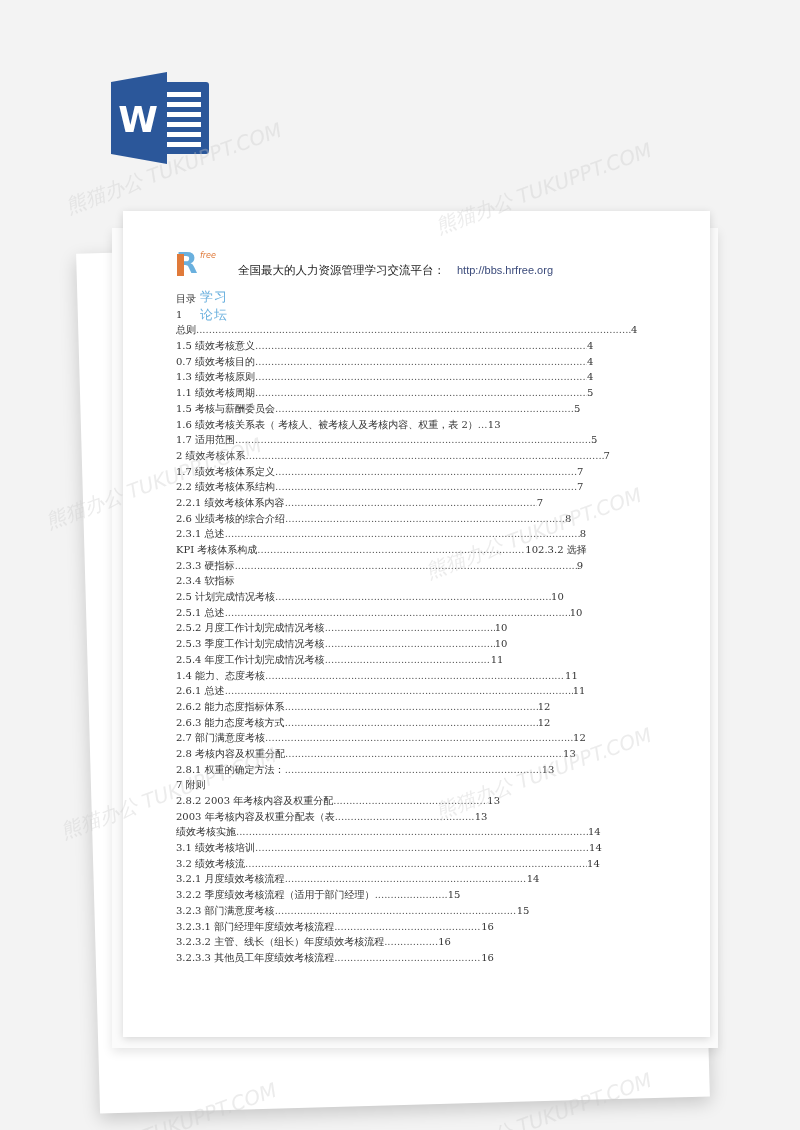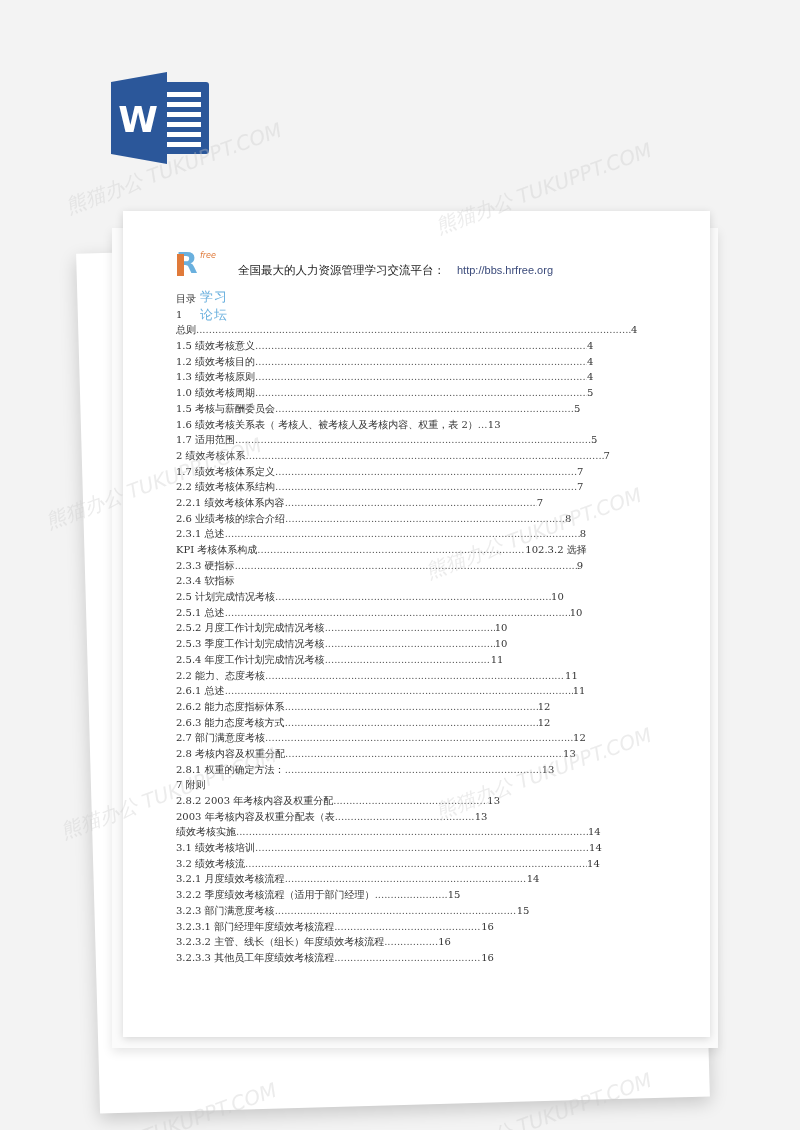--- a/index.html
+++ b/index.html
@@ -94,41 +94,41 @@
     <div class="hr-text">
       <span>全国最大的人力资源管理学习交流平台：</span><span class="hr-url">http://bbs.hrfree.org</span>
     </div>
   </div>
 
   <div class="toc" id="toc">
       <div class="toc-line"><span>目录</span><span></span></div>
       <div class="toc-line"><span>1</span><span></span></div>
       <div class="toc-line"><span>总则</span><span class="dots" style="width: 435px;">........................................................................................................................................................................................................</span><span>4</span></div>
       <div class="toc-line"><span>1.5  绩效考核意义</span><span class="dots" style="width: 332px;">........................................................................................................................................................................................................</span><span>4</span></div>
-      <div class="toc-line"><span>1.2  绩效考核目的</span><span class="dots" style="width: 332px;">........................................................................................................................................................................................................</span><span>4</span></div>
+      <div class="toc-line"><span>0.7  绩效考核目的</span><span class="dots" style="width: 332px;">........................................................................................................................................................................................................</span><span>4</span></div>
       <div class="toc-line"><span>1.3  绩效考核原则</span><span class="dots" style="width: 332px;">........................................................................................................................................................................................................</span><span>4</span></div>
-      <div class="toc-line"><span>1.0  绩效考核周期</span><span class="dots" style="width: 332px;">........................................................................................................................................................................................................</span><span>5</span></div>
+      <div class="toc-line"><span>1.1  绩效考核周期</span><span class="dots" style="width: 332px;">........................................................................................................................................................................................................</span><span>5</span></div>
       <div class="toc-line"><span>1.5  考核与薪酬委员会</span><span class="dots" style="width: 299px;">........................................................................................................................................................................................................</span><span>5</span></div>
       <div class="toc-line"><span>1.6  绩效考核关系表（ 考核人、被考核人及考核内容、权重，表 2）</span><span class="dots" style="width: 10px;">........................................................................................................................................................................................................</span><span>13</span></div>
       <div class="toc-line"><span>1.7  适用范围</span><span class="dots" style="width: 356px;">........................................................................................................................................................................................................</span><span>5</span></div>
       <div class="toc-line"><span>2  绩效考核体系</span><span class="dots" style="width: 358px;">........................................................................................................................................................................................................</span><span>7</span></div>
       <div class="toc-line"><span>1.7  绩效考核体系定义</span><span class="dots" style="width: 302px;">........................................................................................................................................................................................................</span><span>7</span></div>
       <div class="toc-line"><span>2.2  绩效考核体系结构</span><span class="dots" style="width: 302px;">........................................................................................................................................................................................................</span><span>7</span></div>
       <div class="toc-line"><span>2.2.1  绩效考核体系内容</span><span class="dots" style="width: 252px;">........................................................................................................................................................................................................</span><span>7</span></div>
       <div class="toc-line"><span>2.6  业绩考核的综合介绍</span><span class="dots" style="width: 280px;">........................................................................................................................................................................................................</span><span>8</span></div>
       <div class="toc-line"><span>2.3.1  总述</span><span class="dots" style="width: 355px;">........................................................................................................................................................................................................</span><span>8</span></div>
       <div class="toc-line"><span>KPI  考核体系构成</span><span class="dots" style="width: 268px;">........................................................................................................................................................................................................</span><span>102.3.2  选择</span></div>
       <div class="toc-line"><span>2.3.3  硬指标</span><span class="dots" style="width: 342px;">........................................................................................................................................................................................................</span><span>9</span></div>
       <div class="toc-line"><span>2.3.4  软指标</span><span></span></div>
       <div class="toc-line"><span>2.5  计划完成情况考核</span><span class="dots" style="width: 276px;">........................................................................................................................................................................................................</span><span>10</span></div>
       <div class="toc-line"><span>2.5.1  总述</span><span class="dots" style="width: 345px;">........................................................................................................................................................................................................</span><span>10</span></div>
       <div class="toc-line"><span>2.5.2  月度工作计划完成情况考核</span><span class="dots" style="width: 170px;">........................................................................................................................................................................................................</span><span>10</span></div>
       <div class="toc-line"><span>2.5.3  季度工作计划完成情况考核</span><span class="dots" style="width: 170px;">........................................................................................................................................................................................................</span><span>10</span></div>
       <div class="toc-line"><span>2.5.4  年度工作计划完成情况考核</span><span class="dots" style="width: 166px;">........................................................................................................................................................................................................</span><span>11</span></div>
-      <div class="toc-line"><span>2.2  能力、态度考核</span><span class="dots" style="width: 300px;">........................................................................................................................................................................................................</span><span>11</span></div>
+      <div class="toc-line"><span>1.4  能力、态度考核</span><span class="dots" style="width: 300px;">........................................................................................................................................................................................................</span><span>11</span></div>
       <div class="toc-line"><span>2.6.1  总述</span><span class="dots" style="width: 348px;">........................................................................................................................................................................................................</span><span>11</span></div>
       <div class="toc-line"><span>2.6.2  能力态度指标体系</span><span class="dots" style="width: 253px;">........................................................................................................................................................................................................</span><span>12</span></div>
       <div class="toc-line"><span>2.6.3  能力态度考核方式</span><span class="dots" style="width: 253px;">........................................................................................................................................................................................................</span><span>12</span></div>
       <div class="toc-line"><span>2.7  部门满意度考核</span><span class="dots" style="width: 308px;">........................................................................................................................................................................................................</span><span>12</span></div>
       <div class="toc-line"><span>2.8  考核内容及权重分配</span><span class="dots" style="width: 278px;">........................................................................................................................................................................................................</span><span>13</span></div>
       <div class="toc-line"><span>2.8.1  权重的确定方法：</span><span class="dots" style="width: 257px;">........................................................................................................................................................................................................</span><span>13</span></div>
       <div class="toc-line"><span>7  附则</span><span></span></div>
       <div class="toc-line"><span>2.8.2 2003  年考核内容及权重分配</span><span class="dots" style="width: 154px;">........................................................................................................................................................................................................</span><span>13</span></div>
       <div class="toc-line"><span>2003  年考核内容及权重分配表（表</span><span class="dots" style="width: 140px;">........................................................................................................................................................................................................</span><span>13</span></div>
       <div class="toc-line"><span>绩效考核实施</span><span class="dots" style="width: 352px;">........................................................................................................................................................................................................</span><span>14</span></div>

